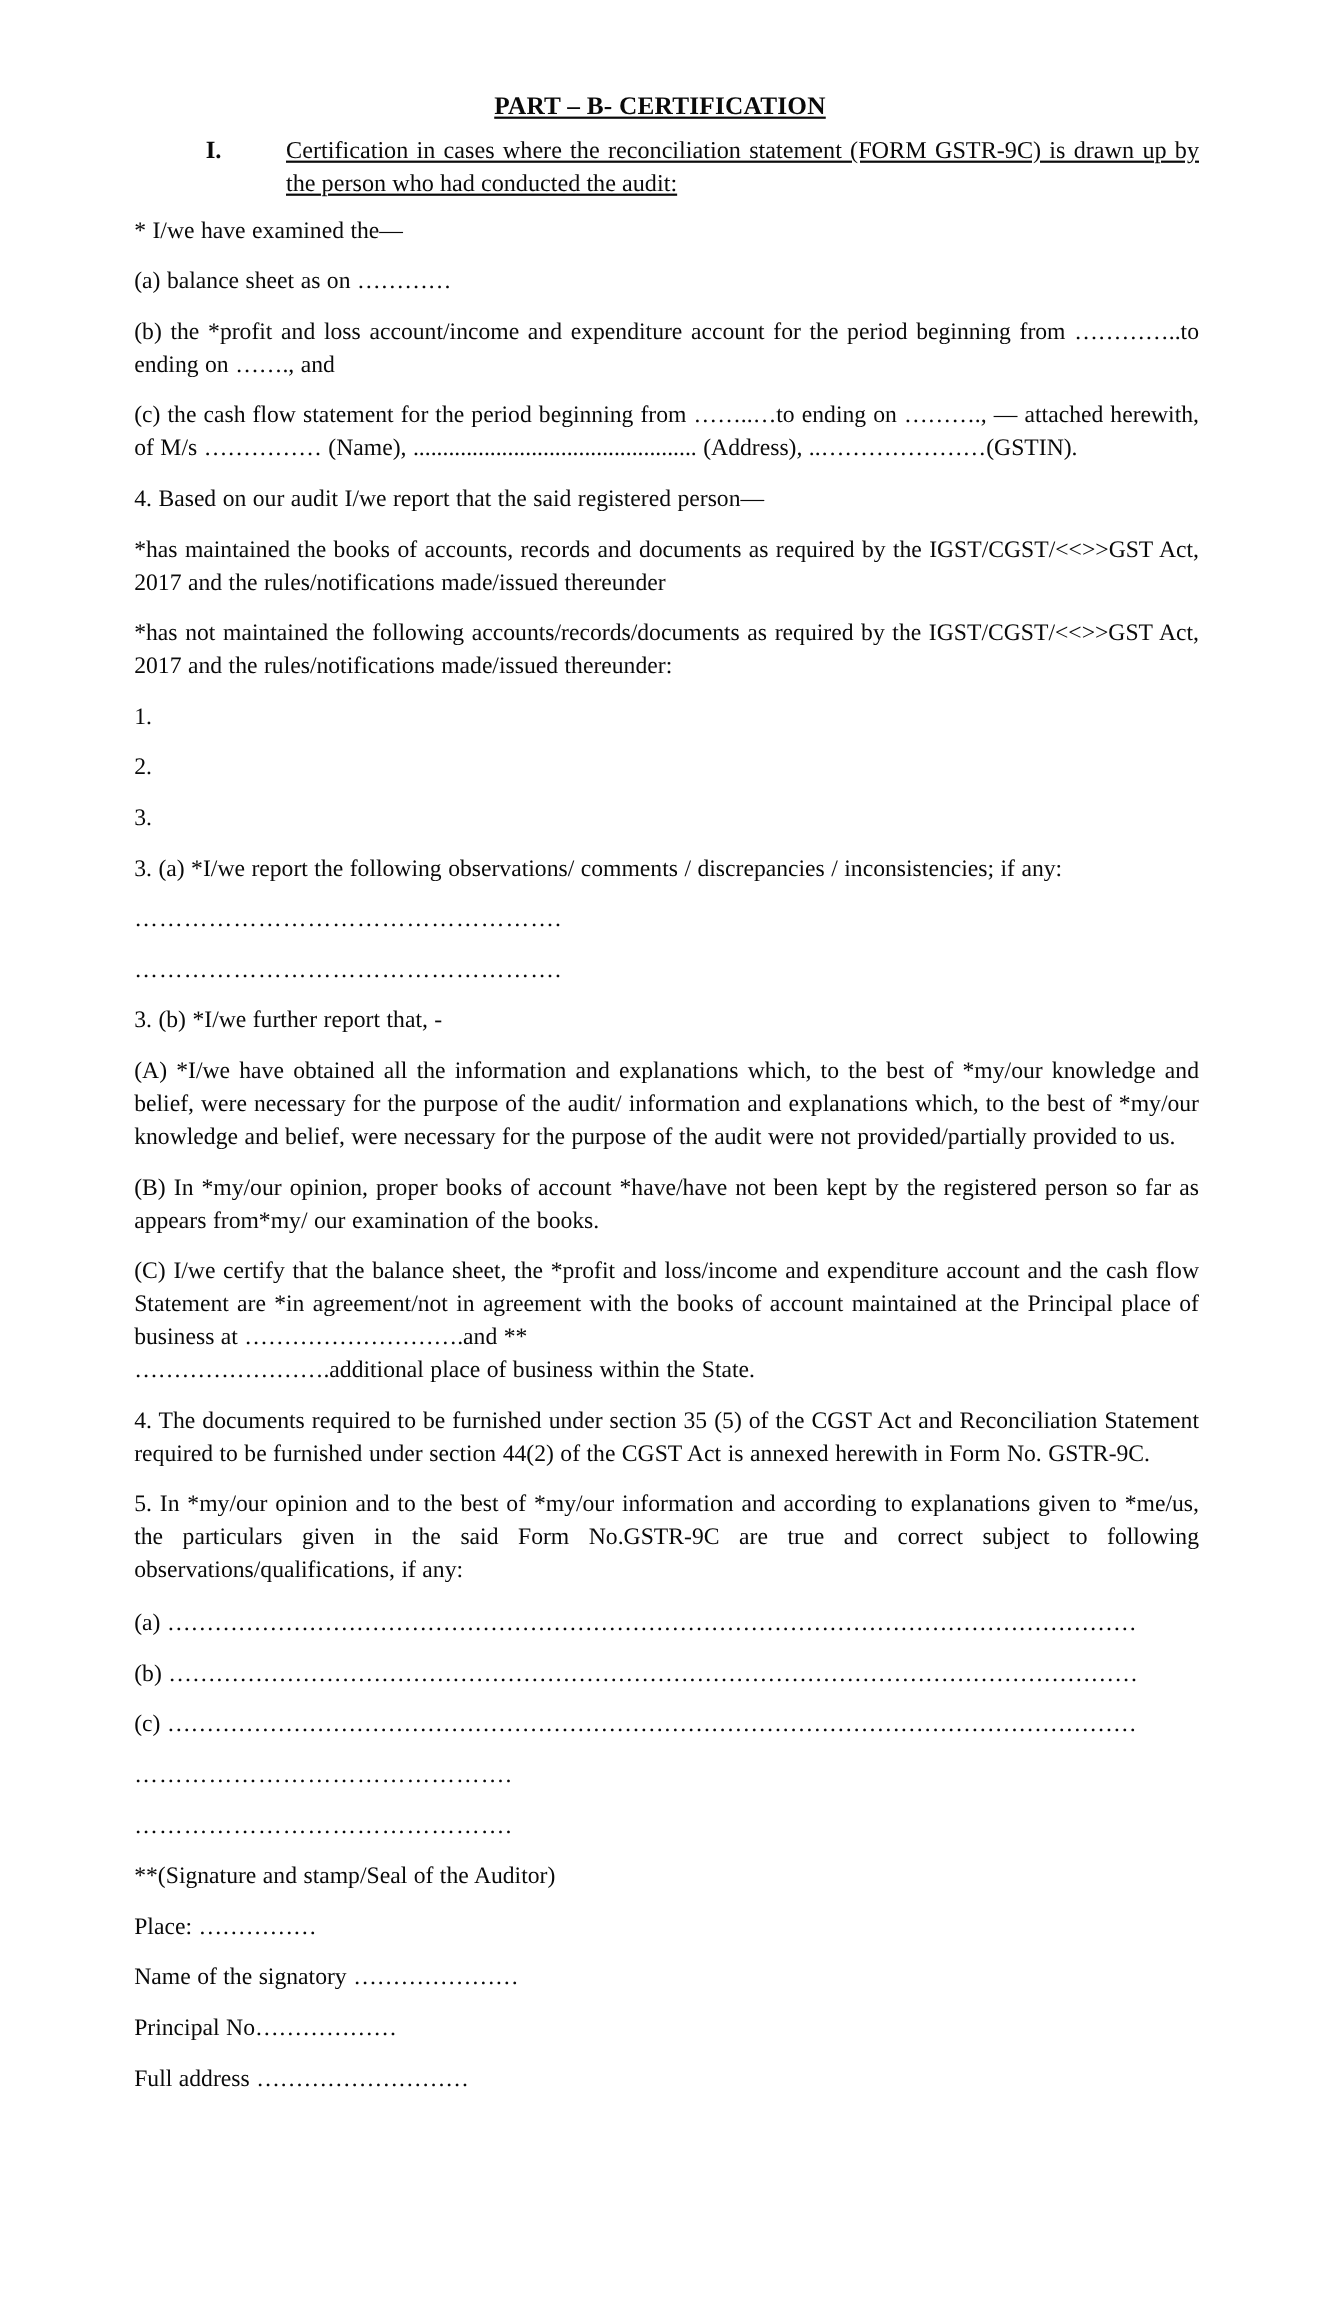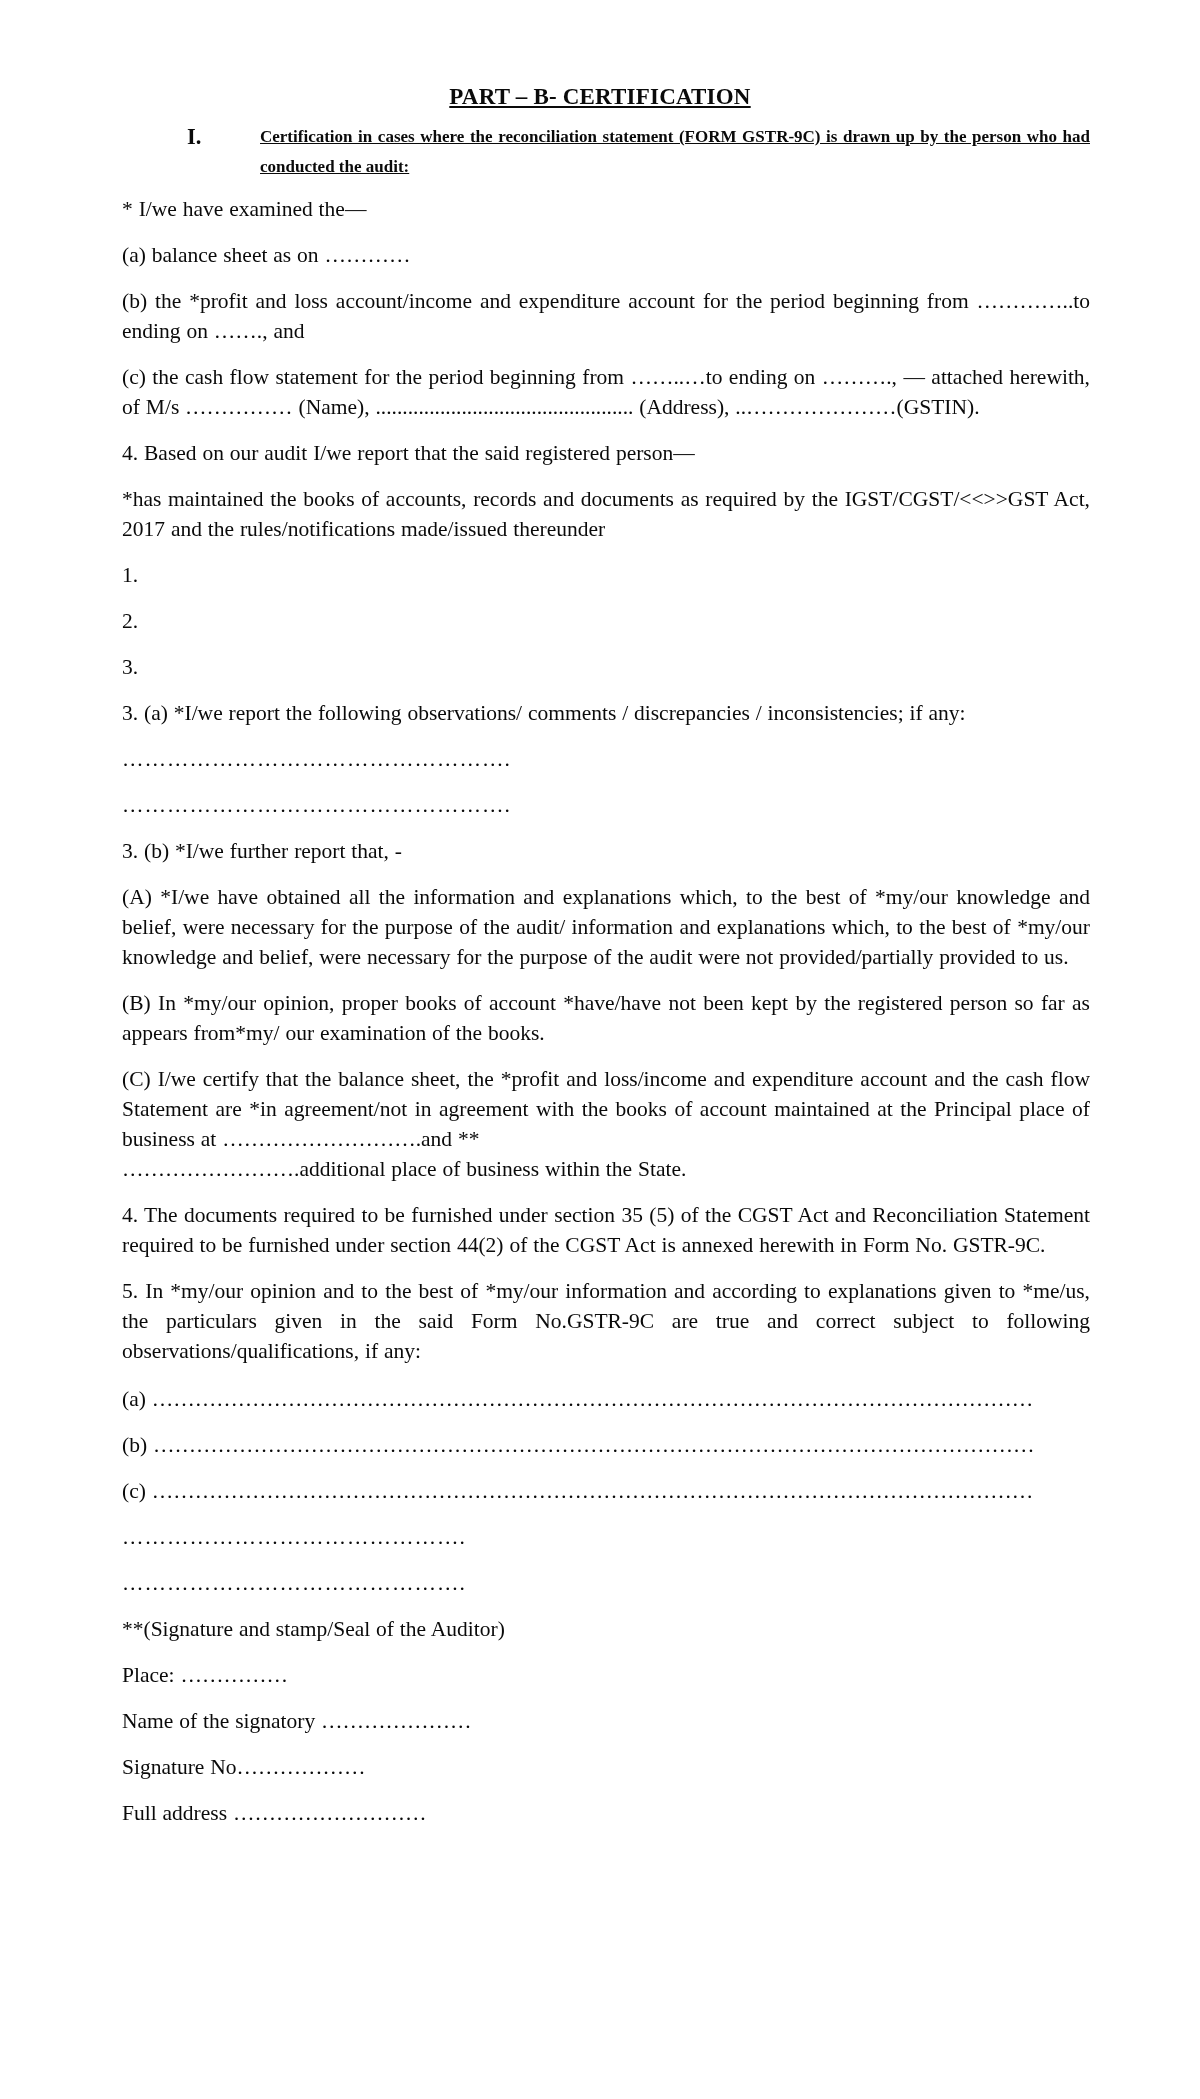--- a/index.html
+++ b/index.html
@@ -37,22 +37,22 @@
     margin: 0 0 12px 0;
   }
   .sec-num {
     font-weight: bold;
     font-size: 22.5px;
     margin-left: 77px;
     width: 73px;
     flex: 0 0 73px;
   }
   .sec-text {
-    font-weight: bold;
-    font-size: 17px;
+    font-weight: normal;
+    font-size: 22px;
     text-decoration: underline;
     max-width: 832px;
     text-align: justify;
   }
   .para {
     margin: 0 0 16px 12px;
     text-align: left;
     word-spacing: 0.5px;
   }
   .justify {
@@ -88,20 +88,21 @@
   <p class="para">(a) balance sheet as on …………</p>
 
   <p class="para justify">(b) the *profit and loss account/income and expenditure account for the period beginning from …………..to ending on ……., and</p>
 
   <p class="para justify">(c) the cash flow statement for the period beginning from ……..…to ending on ………., — attached herewith, of M/s …………… (Name), ................................................ (Address), ..…………………(GSTIN).</p>
 
   <p class="para">4. Based on our audit I/we report that the said registered person—</p>
 
   <p class="para justify">*has maintained the books of accounts, records and documents as required by the IGST/CGST/&lt;&lt;&gt;&gt;GST Act, 2017 and the rules/notifications made/issued thereunder</p>
 
+  <p class="para justify">*has not maintained the following accounts/records/documents as required by the IGST/CGST/&lt;&lt;&gt;&gt;GST Act, 2017 and the rules/notifications made/issued thereunder:</p>
 
   <p class="para">1.</p>
 
   <p class="para">2.</p>
 
   <p class="para">3.</p>
 
   <p class="para justify">3. (a) *I/we report the following observations/ comments / discrepancies / inconsistencies; if any:</p>
 
   <p class="para dots-line">…………………………………………….</p>
@@ -129,18 +130,18 @@
   <p class="para dots-line">……………………………………….</p>
 
   <p class="para dots-line">……………………………………….</p>
 
   <p class="para">**(Signature and stamp/Seal of the Auditor)</p>
 
   <p class="para">Place: ……………</p>
 
   <p class="para">Name of the signatory …………………</p>
 
-  <p class="para">Signature No………………</p>
+  <p class="para">Principal No………………</p>
 
 
   <p class="para">Full address ………………………</p>
 
 </div>
 
 </body></html>

